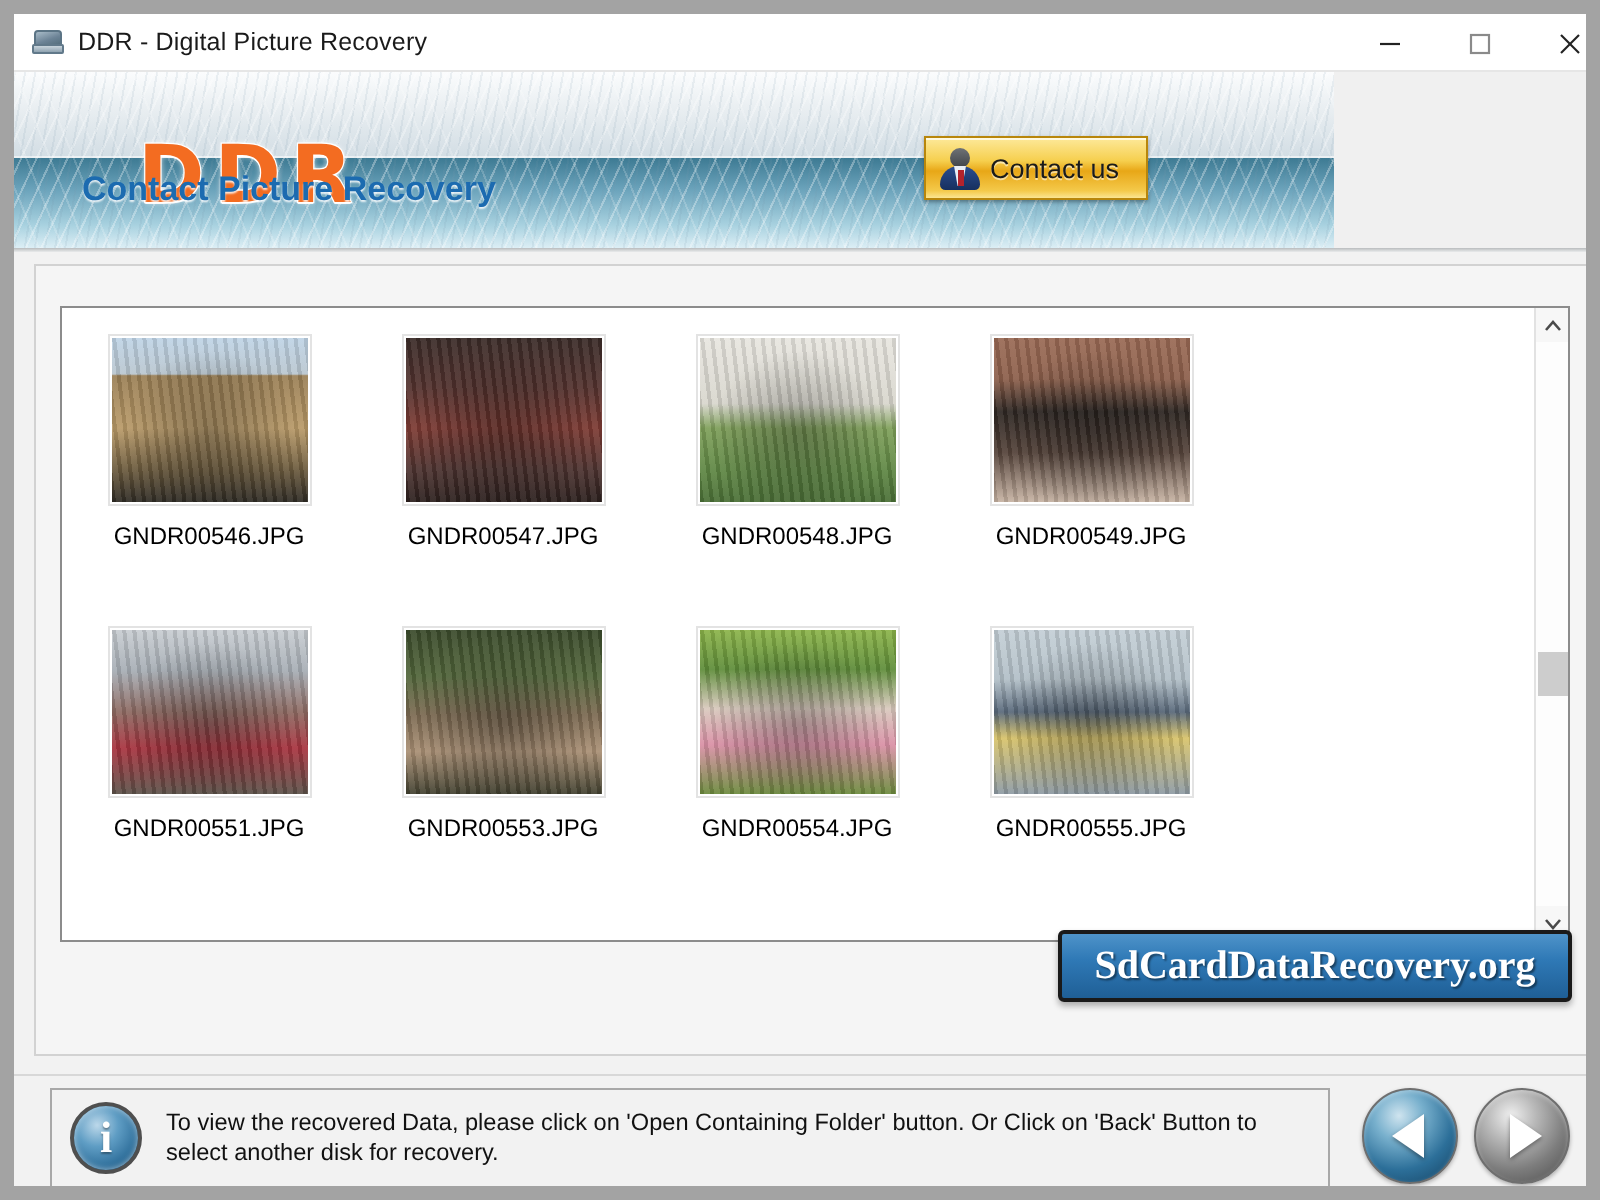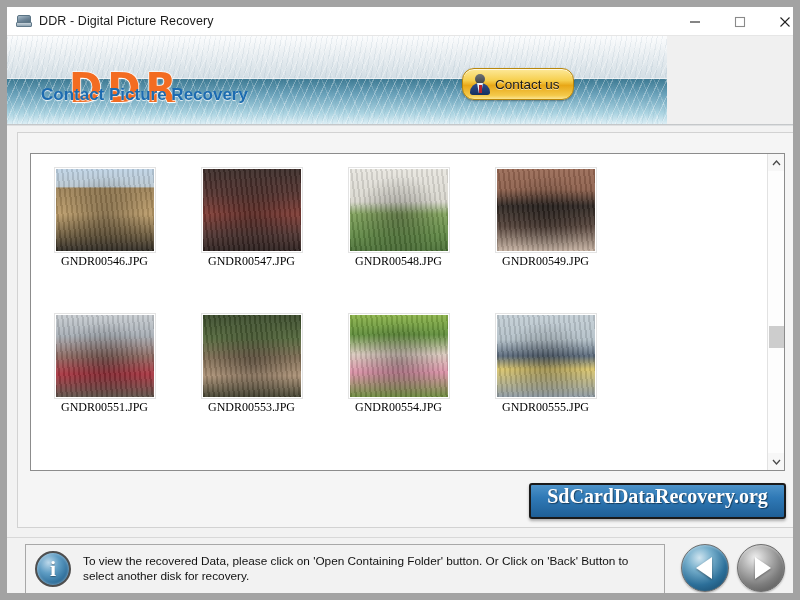--- a/index.html
+++ b/index.html
@@ -119,21 +119,21 @@
     color: #1c6bb0;
     font-weight: 600;
     text-shadow: 0 1px 1px rgba(255,255,255,0.85);
   }
   .contact-btn {
     position: absolute;
     left: 455px; top: 32px;
     width: 112px; height: 32px;
     background: linear-gradient(180deg,#fde99a 0%, #f6cf4e 38%, #e8a717 55%, #f4c94a 88%, #fbe591 100%);
     border: 1px solid #b8860b;
-    border-radius: 12px;
+    border-radius: 0;
     box-shadow: 0 1px 2px rgba(0,0,0,0.35), inset 0 1px 0 rgba(255,255,255,0.7);
     display: flex; align-items: center;
     cursor: pointer;
   }
   .contact-person {
     width: 20px; height: 22px;
     margin-left: 7px; margin-right: 5px;
     position: relative; flex: none;
   }
   .cp-head {
@@ -213,25 +213,24 @@
     cursor: default;
   }
   .thumb-img {
     width: 100px; height: 84px;
     border: 1px solid #ffffff;
     box-shadow: 0 0 0 1px #e3e3e3;
     overflow: hidden;
     position: relative;
   }
   .thumb-label {
-    margin-top: 2px;
+    margin-top: 9px;
     font-size: 12px;
     color: #000000;
     white-space: nowrap;
-    font-family: Liberation Serif, serif;
   }
 
   
   .ph { position:absolute; left:0; top:0; width:100%; height:100%; }
   .ph-1 { background:
       linear-gradient(180deg,#bfd4e6 0%, #b9c6cf 22%, #9a7f55 23%, #b99a68 55%, #6c5b3e 80%, #2e2a24 100%); }
   .ph-2 { background:
       linear-gradient(180deg,#3a2b28 0%, #53322e 30%, #7d3a33 55%, #4d3330 80%, #2b1f1d 100%); }
   .ph-3 { background:
       linear-gradient(180deg,#e8e6e0 0%, #d8d6cd 40%, #7fa05a 55%, #5f8744 80%, #4a6f36 100%); }
@@ -331,26 +330,26 @@
   }
   .ocf-label {
     font-size: 12.5px;
     color: #141414;
     margin-left: 2px;
   }
 
   
   .site-banner {
     position: absolute;
-    left: 511px; top: 350px;
+    left: 511px; top: 332px;
     width: 257px; height: 36px;
     background: linear-gradient(180deg,#4e93c9 0%, #2f79b6 40%, #1f5f96 100%);
     border: 2px solid #1a1a1a;
     border-radius: 3px;
-    display: flex; justify-content: center;
+    display: flex; align-items: center; justify-content: center;
     box-shadow: 0 2px 3px rgba(0,0,0,0.3);
     cursor: pointer;
   }
   .site-banner-text {
     font-family: "Liberation Serif", serif;
     font-weight: bold;
     font-size: 20px;
     color: #ffffff;
     letter-spacing: 0px;
     text-shadow: 1px 1px 1px rgba(0,0,0,0.45);

